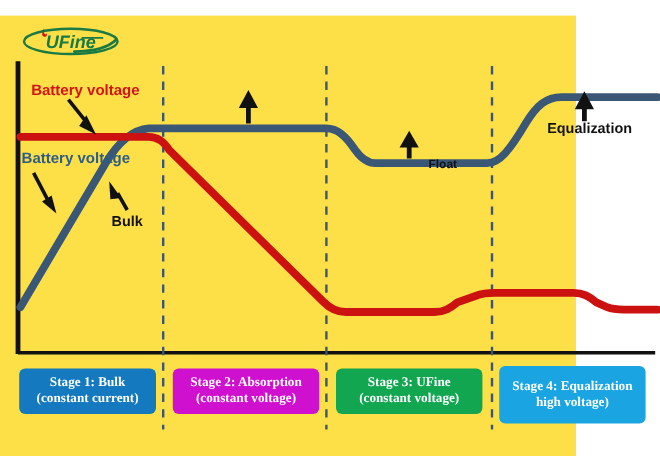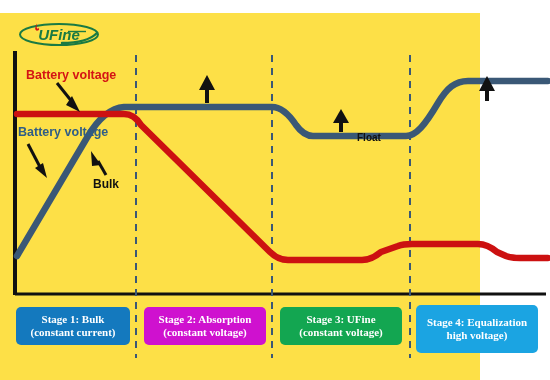--- a/index.html
+++ b/index.html
@@ -196,20 +196,21 @@
 
   <div class="lbl lbl-voltage">
     <span>Battery voltage</span>
   </div>
 
   <div class="lbl lbl-bulk">Bulk</div>
 
 
   <div class="lbl lbl-float">Float</div>
 
+  <div class="lbl lbl-equalization">Equalization</div>
 
   <div class="stage-box sb1">
     <div>
       <span>Stage 1:  Bulk</span>
       <span>(constant current)</span>
     </div>
   </div>
 
   <div class="stage-box sb2">
     <div>

